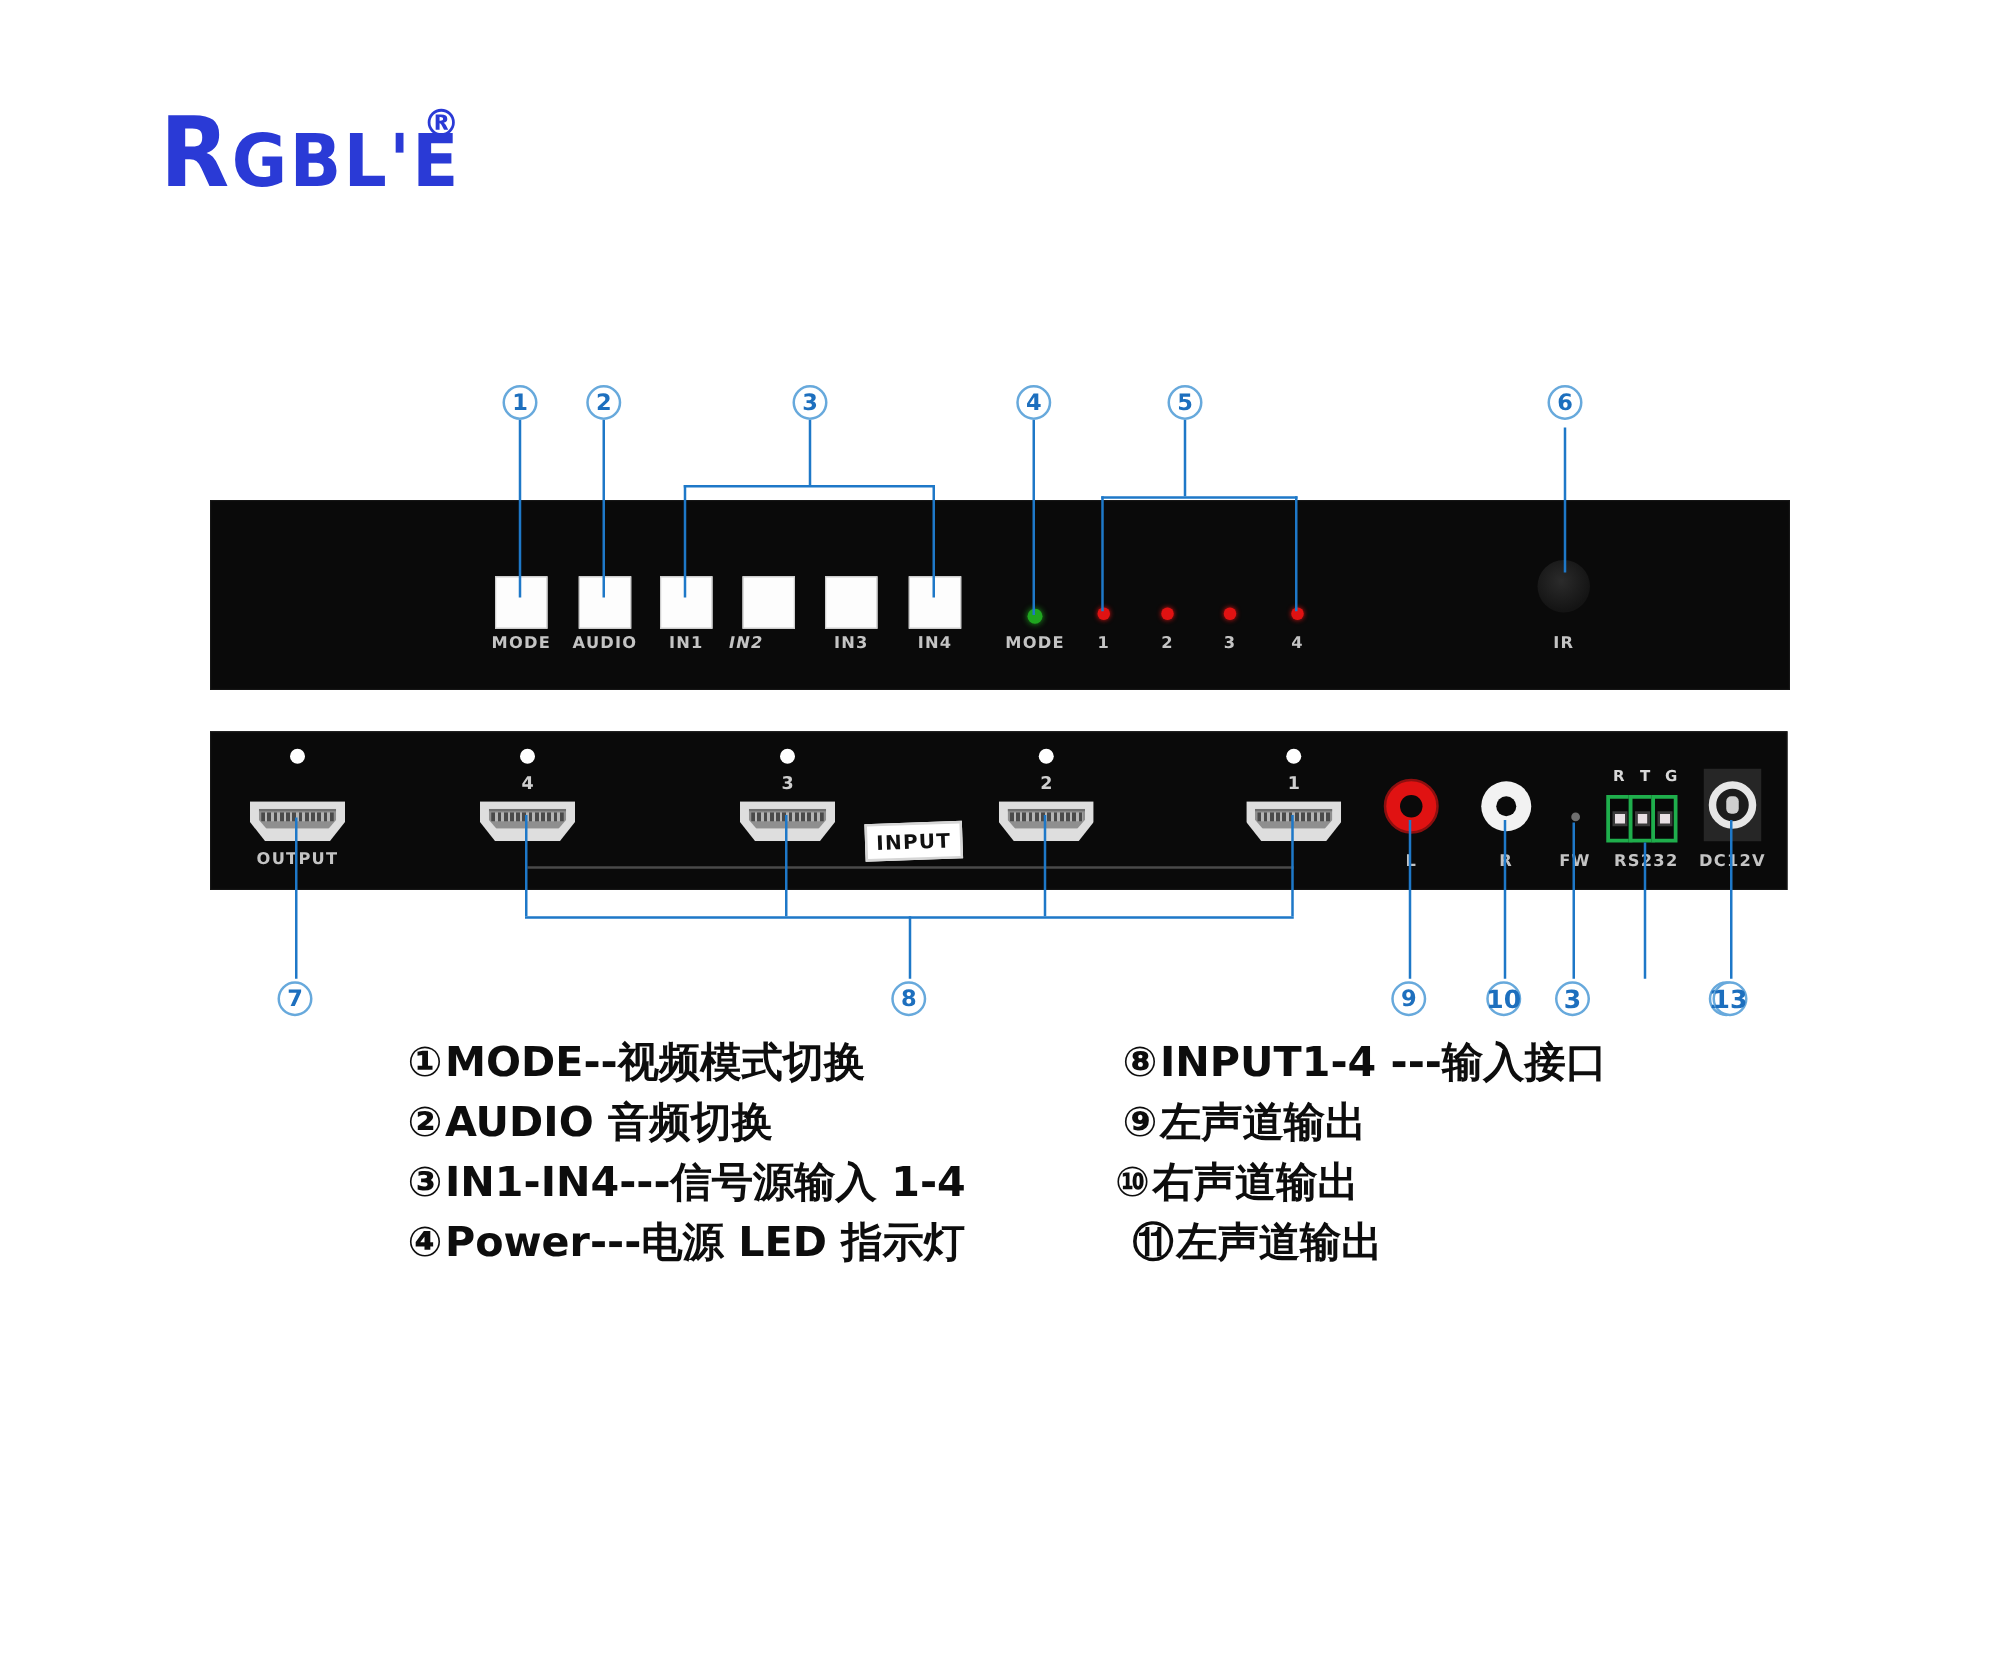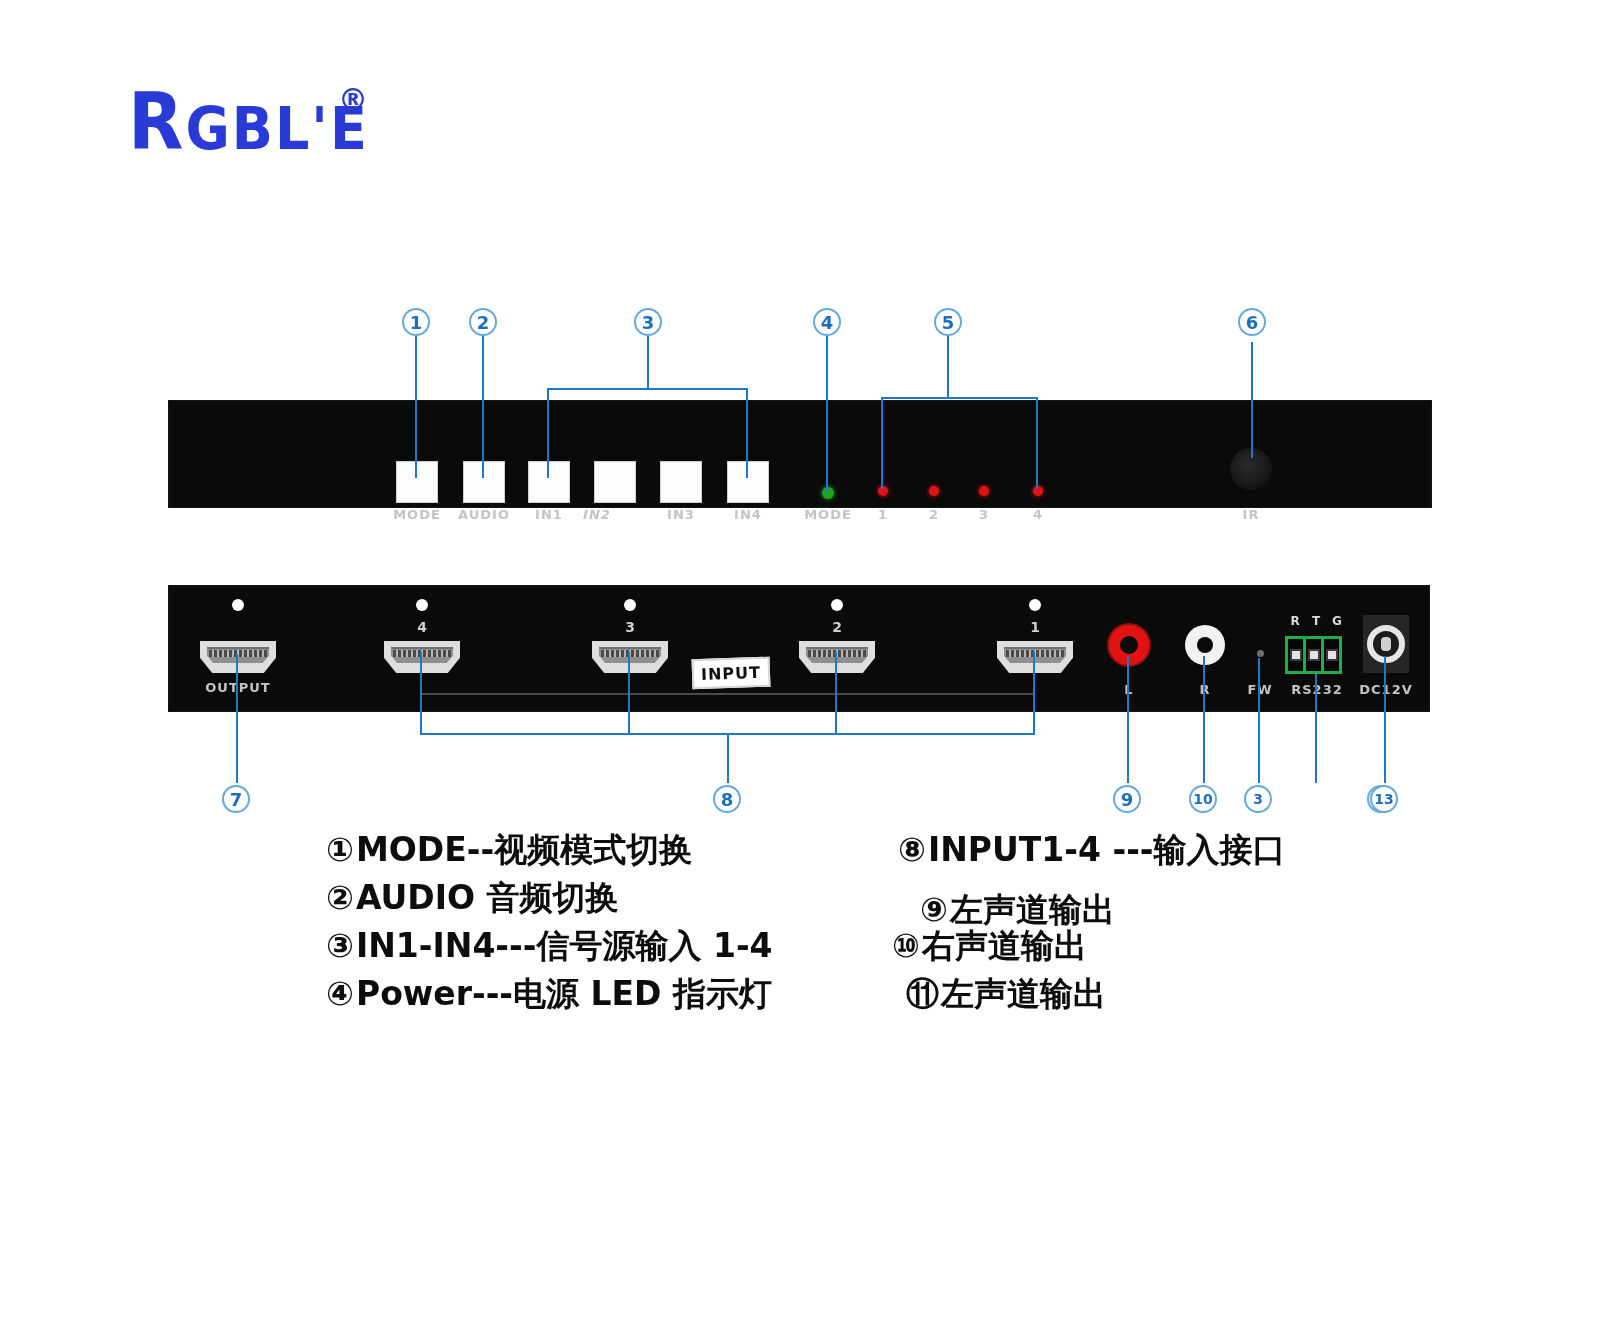--- a/index.html
+++ b/index.html
@@ -54,40 +54,40 @@
   .dc-ring{width:38px;height:38px;border-radius:50%;border:6px solid #e6e6e6;background:#1c1c1c;box-sizing:border-box;}
   .dc-pin{width:10px;height:14px;background:#cfcfcf;border-radius:4px;}
 
   
   .vline{width:2px;background:#1e78c8;z-index:6;}
   .hline{height:2px;background:#1e78c8;z-index:6;}
   .grayline{height:2px;background:#4a4a4a;}
   .cnum{width:28px;height:28px;border-radius:50%;border:2px solid #67a9dc;color:#1d6fbe;
         background:#ffffff;font-size:18px;font-weight:bold;display:flex;align-items:center;
         justify-content:center;box-sizing:border-box;z-index:7;}
-  .cnum.c2d{font-size:14px;text-align:right;}
+  .cnum.c2d{font-size:20px;text-align:right;}
 
   
   .input-tag{width:78px;height:30px;background:#ffffff;border:2px solid #d6d6d6;box-sizing:border-box;
              display:flex;align-items:center;justify-content:center;transform:rotate(-2deg);
              color:#111;font-weight:bold;font-size:16px;letter-spacing:1px;z-index:5;}
 
   
   .legend-row{color:#0d0d0d;font-size:33px;font-weight:bold;white-space:nowrap;}
   .legend-row .num{margin-right:2px;}
 </style>
 </head>
 <body>
 
 <div class="abs logo">
   <span class="big">R</span><span>GBL'E</span>
 </div>
 <div class="abs logo-reg">®</div>
 
-<div class="abs panel" style="left:168px;top:400px;width:1264px;height:108px;">
+<div class="abs panel" style="left:168px;top:400px;width:1264px;height:152px;">
 
   <div class="abs pushbtn" style="left:227px;top:60px;"></div>
   <div class="abs pushbtn" style="left:294px;top:60px;"></div>
   <div class="abs pushbtn" style="left:359px;top:60px;"></div>
   <div class="abs pushbtn" style="left:425px;top:60px;"></div>
   <div class="abs pushbtn" style="left:491px;top:60px;"></div>
   <div class="abs pushbtn" style="left:558px;top:60px;"></div>
 
   <div class="abs plabel" style="left:248px;top:106px;">MODE</div>
   <div class="abs plabel" style="left:315px;top:106px;">AUDIO</div>
@@ -232,21 +232,21 @@
 </div>
 <div class="abs legend-row" style="left:326px;top:924px;">
   <span class="num">③</span><span>IN1-IN4---信号源输入 1-4</span>
 </div>
 <div class="abs legend-row" style="left:326px;top:972px;text-align:center;">
   <span class="num">④</span><span>Power---电源 LED 指示灯</span>
 </div>
 <div class="abs legend-row" style="left:898px;top:828px;">
   <span class="num">⑧</span><span>INPUT1-4 ---输入接口</span>
 </div>
-<div class="abs legend-row" style="left:920px;top:876px;margin-top:12px;">
+<div class="abs legend-row" style="left:898px;top:876px;">
   <span class="num">⑨</span><span>左声道输出</span>
 </div>
 <div class="abs legend-row" style="left:892px;top:924px;">
   <span class="num">⑩</span><span>右声道输出</span>
 </div>
 <div class="abs legend-row" style="left:906px;top:972px;">
   <span class="num">⑪</span><span>左声道输出</span>
 </div>
 
 </body></html>

